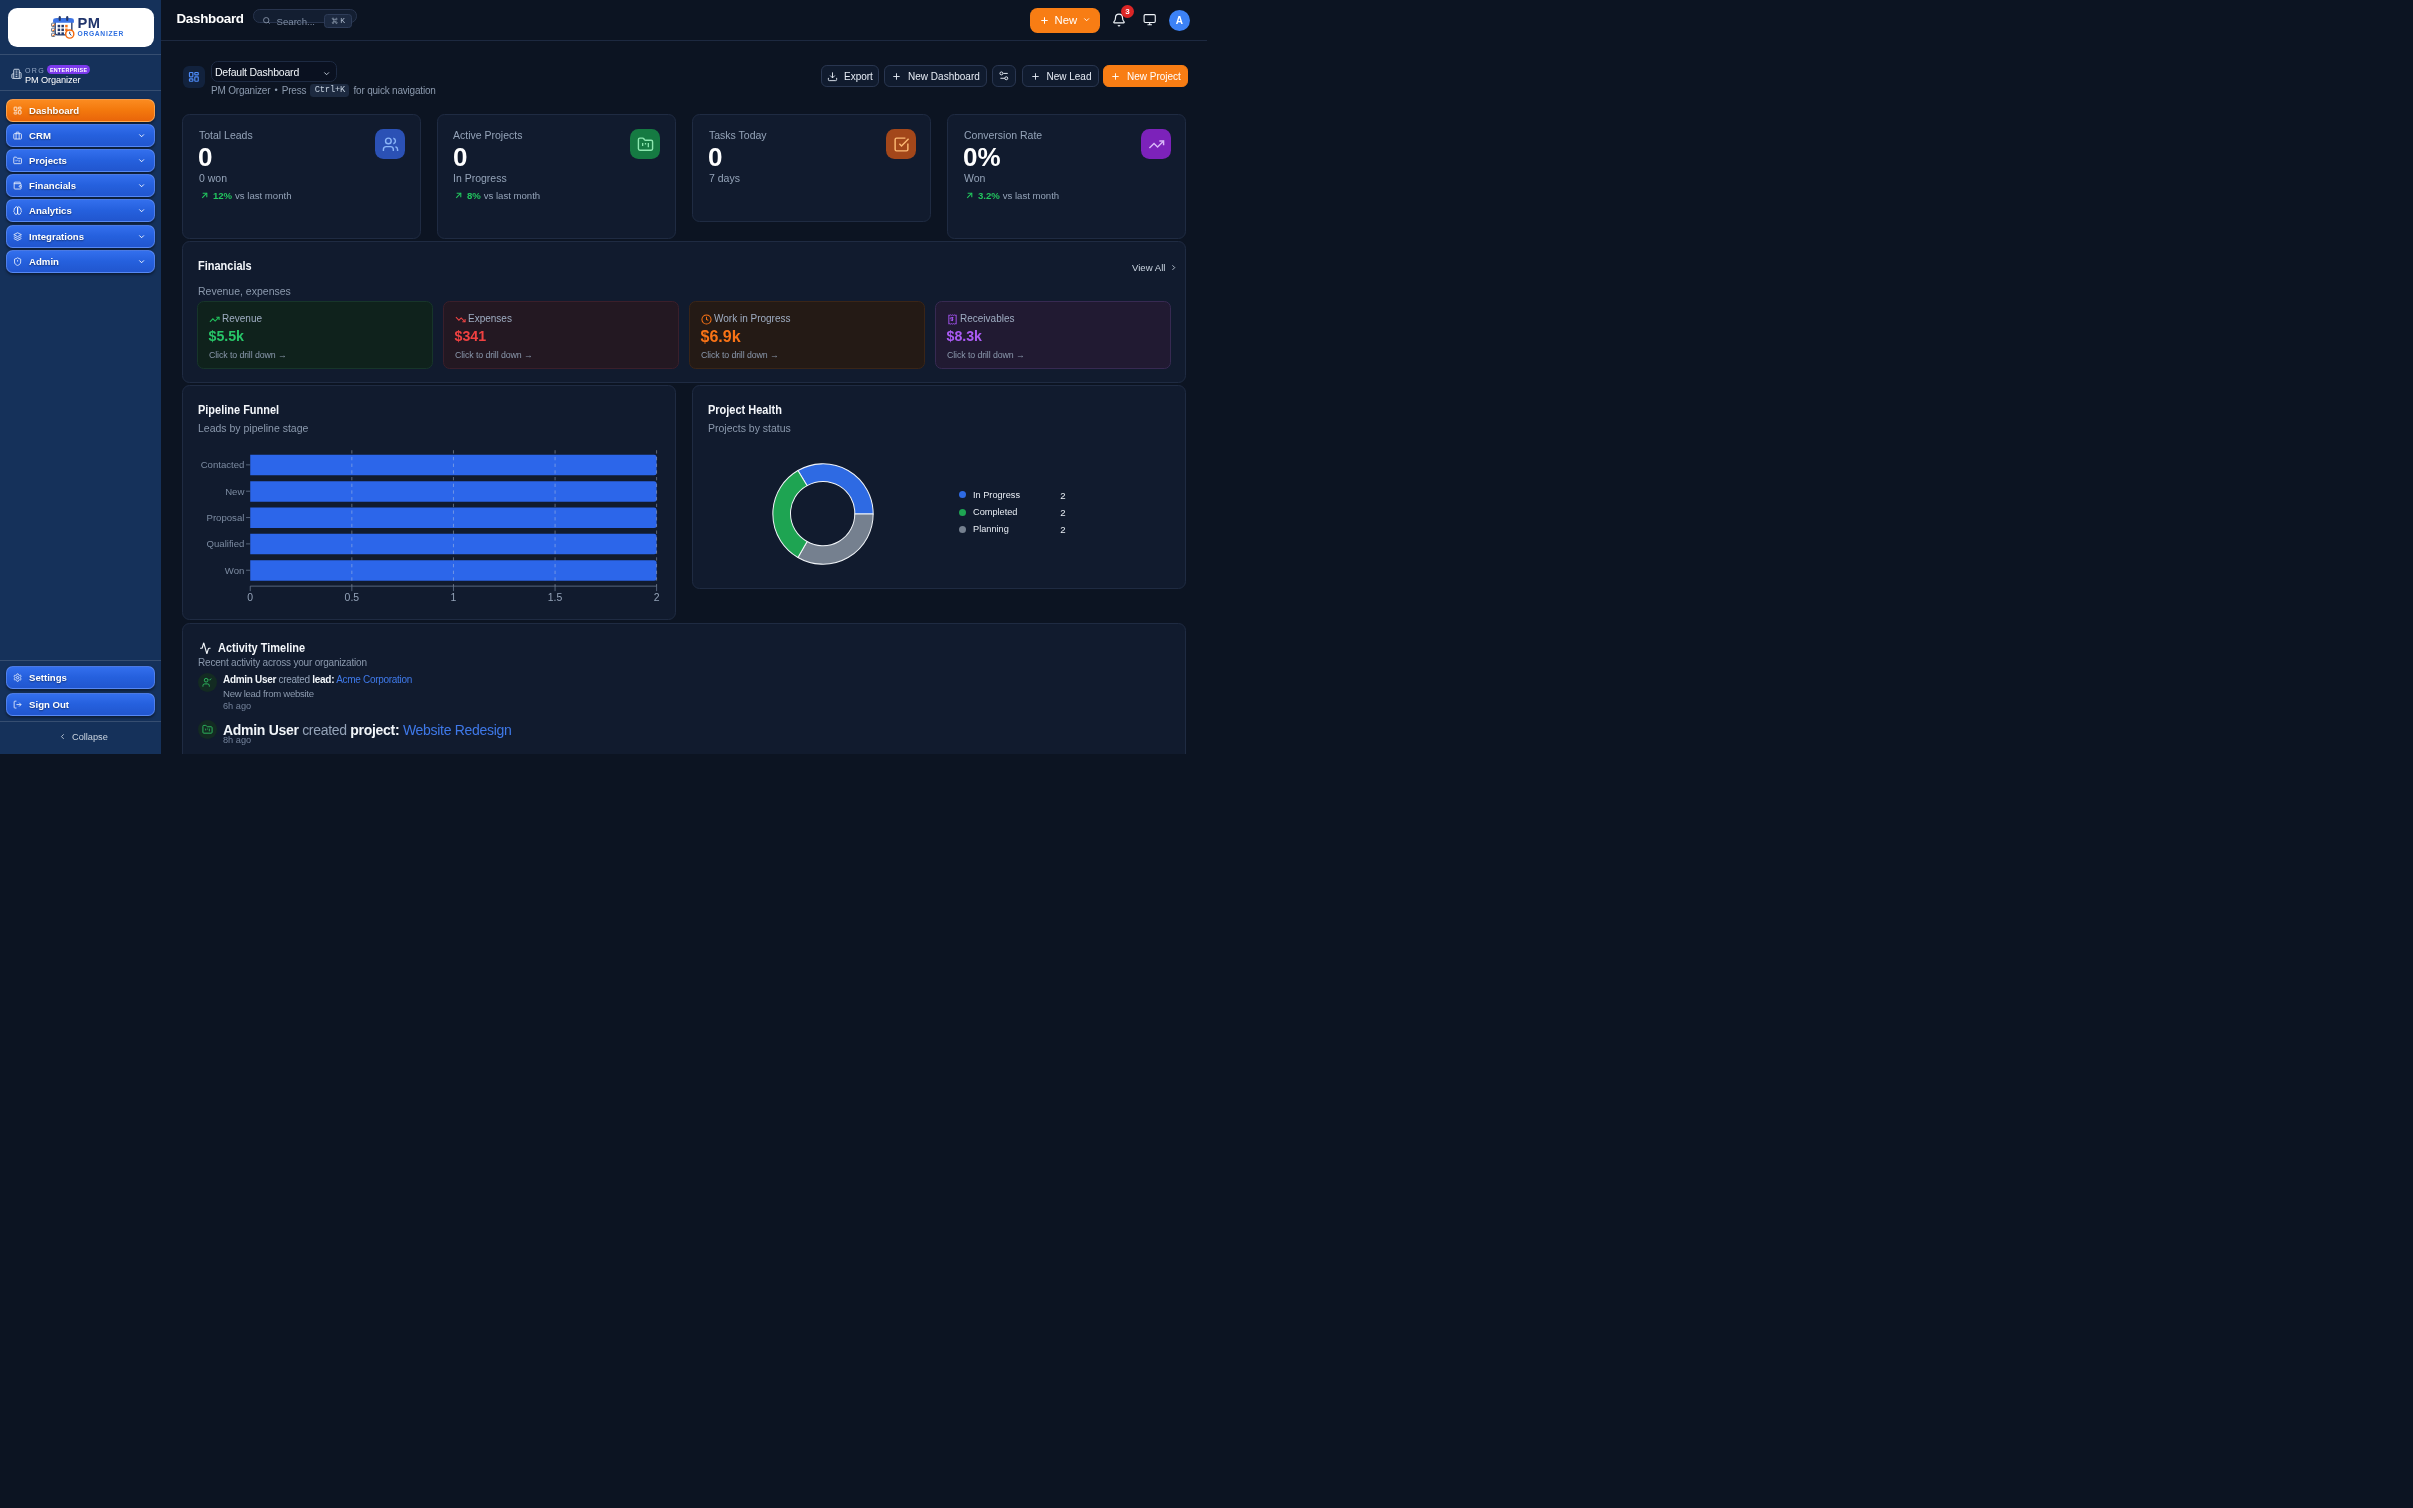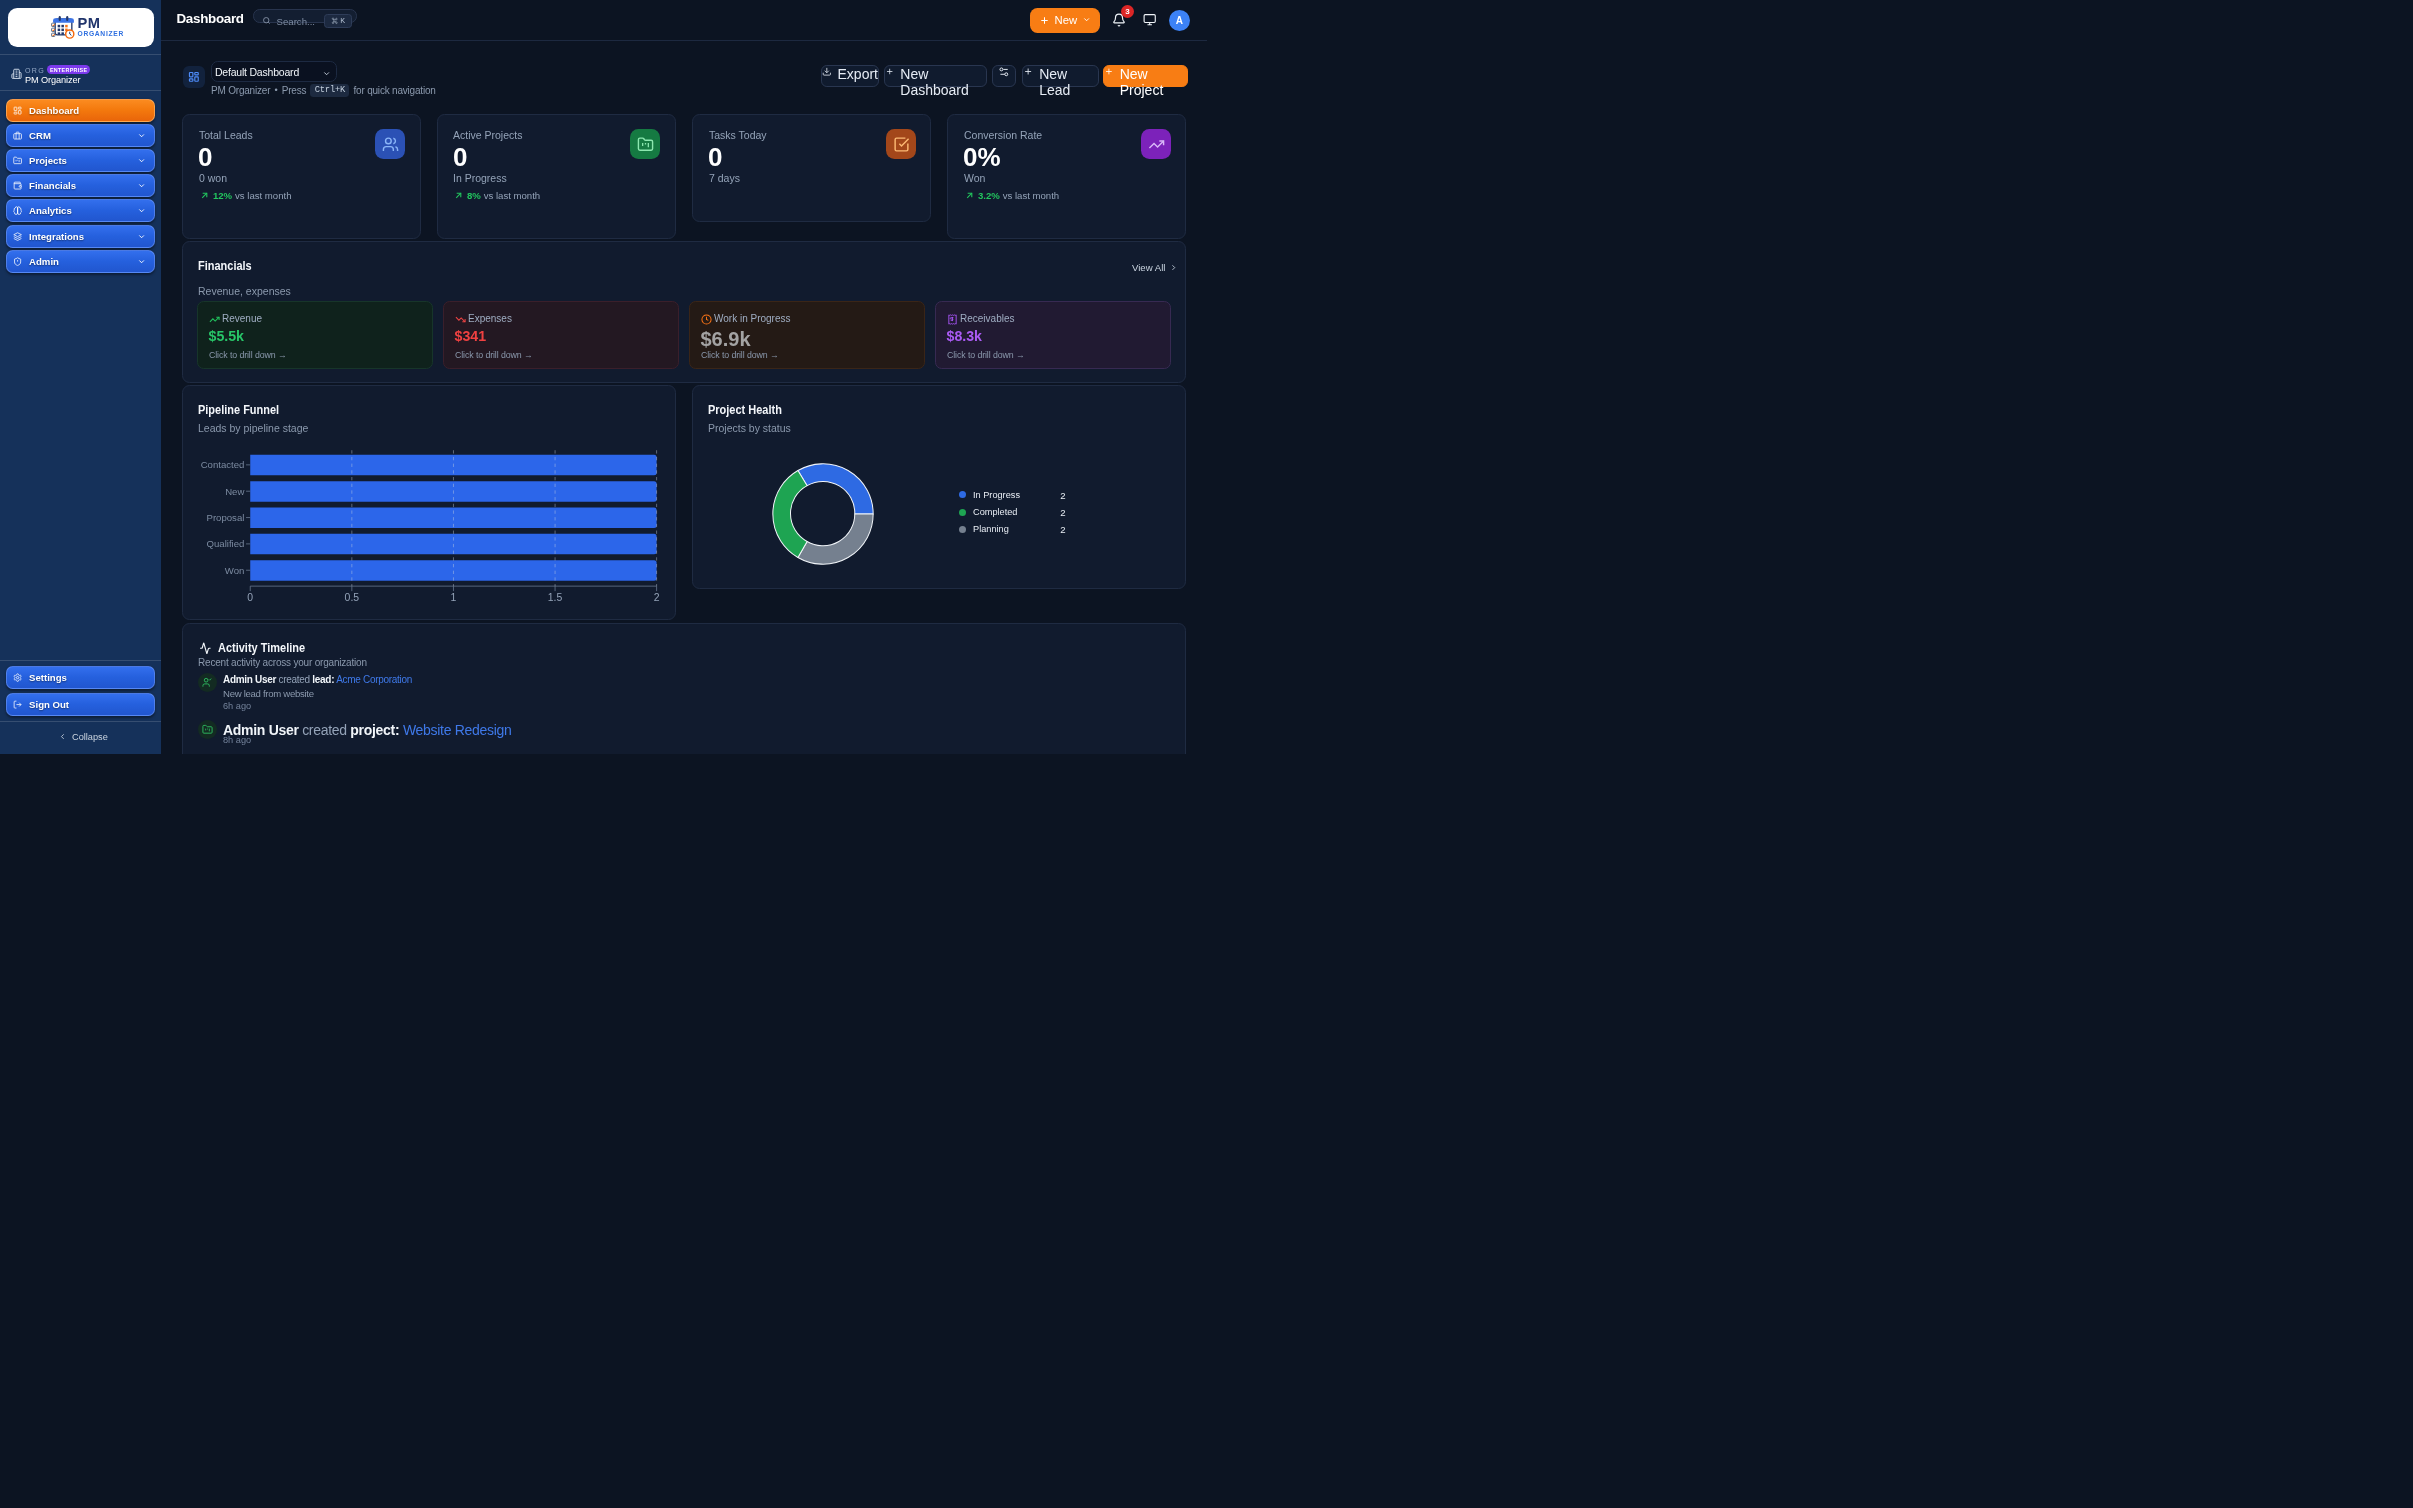--- a/index.html
+++ b/index.html
@@ -12,21 +12,21 @@
 #sidebar{position:absolute;left:0;top:0;width:161px;height:754px;background:#15315a}
 .sdiv{position:absolute;left:0;width:161px;height:0.8px;background:rgba(255,255,255,.14)}
 #logocard{position:absolute;left:7.5px;top:7.5px;width:146px;height:39px;background:#fff;border-radius:9.2px}
 .nb{position:absolute;left:5.9px;width:149px;height:22.6px;border-radius:6.7px;background:linear-gradient(180deg,#336fed 0%,#2560dd 50%,#2156cf 100%);border:0.8px solid rgba(140,175,255,.4);box-shadow:0 1.7px 2.5px rgba(0,0,0,.4);display:flex;align-items:center;color:#fff;font-size:9.6px;font-weight:700;padding-left:6.3px;gap:6.7px;text-shadow:0 1.3px 1.7px rgba(0,0,0,.45)}
 .nb svg{width:9.2px;height:9.2px;flex:none}
 .nb .chev{position:absolute;right:7.5px;width:9.2px;height:9.2px}
 .nb.active{background:linear-gradient(180deg,#fb8b20 0%,#f47a0e 45%,#e9650a 100%);border-color:rgba(255,195,125,.55)}
 
 #topbar{position:absolute;left:161px;top:0;width:1046px;height:41px;border-bottom:0.8px solid #1d2940}
 
-.gbtn{position:absolute;height:22px;border-radius:5.9px;background:#101b2e;border:0.8px solid #293650;display:flex;align-items:flex-start;justify-content:center;gap:5.9px;color:#e6ecf5;font-size:14px;font-weight:400}
+.gbtn{position:absolute;height:22px;border-radius:5.9px;background:#101b2e;border:0.8px solid #293650;display:flex;align-items:center;justify-content:center;gap:5.9px;color:#e6ecf5;font-size:10px;font-weight:400}
 .obtn{background:#f87d14;border:0.8px solid #f87d14;color:#fff;font-weight:400}
 .muted{color:#94a3b8}
 </style>
 </head>
 <body>
 <div id="sidebar">
   <div id="logocard">
     <svg class="abs" style="left:43px;top:8.4px" width="25" height="23.5" viewBox="0 0 30 28">
       <rect x="5" y="3.5" width="20" height="19" rx="2.5" fill="#fff" stroke="#23386b" stroke-width="1.6"></rect>
       <path d="M5 3.5h20a2.5 2.5 0 0 1 2.5 2.5v3h-25v-3a2.5 2.5 0 0 1 2.5-2.5z" fill="#3b74e8" transform="translate(0,-1)"></path>
@@ -310,21 +310,21 @@
   <div class="abs" style="left:24px;top:11.3px;font-size:10px;color:#9fadc2">Expenses</div>
   <div class="abs" style="left:10.5px;top:26.4px;font-size:14.2px;font-weight:700;color:#f04141">$341</div>
   <div class="abs" style="left:11px;top:48px;font-size:8.8px;letter-spacing:-0.1px;color:#8b99ad">Click to drill down →</div>
 </div>
 <div class="abs" style="left:689px;top:301px;width:236px;height:68px;border-radius:6.7px;background:#241a15;border:0.8px solid #3a2517">
   <svg class="abs" style="left:11px;top:11.7px" width="11" height="11" viewBox="0 0 24 24" fill="none" stroke="#f97316" stroke-width="2.2">
       <circle cx="12" cy="12" r="10"></circle>
       <path d="M12 6v6l4 2"></path>
     </svg>
   <div class="abs" style="left:24px;top:11.3px;font-size:10px;color:#9fadc2">Work in Progress</div>
-  <div class="abs" style="left:10.5px;top:26.4px;font-size:20px;font-weight:700;color:#a3a3a3">$6.9k</div>
+  <div class="abs" style="left:10.5px;top:26.4px;font-size:16px;font-weight:700;color:#f97316">$6.9k</div>
   <div class="abs" style="left:11px;top:48px;font-size:8.8px;letter-spacing:-0.1px;color:#8b99ad">Click to drill down →</div>
 </div>
 <div class="abs" style="left:935px;top:301px;width:236px;height:68px;border-radius:6.7px;background:#211a32;border:0.8px solid #372a52">
   <svg class="abs" style="left:11px;top:11.7px" width="11" height="11" viewBox="0 0 24 24" fill="none" stroke="#a855f7" stroke-width="2">
       <path d="M4 2v20l2-1 2 1 2-1 2 1 2-1 2 1 2-1 2 1V2l-2 1-2-1-2 1-2-1-2 1-2-1-2 1Z"></path>
       <path d="M14 8H8.5a1.5 1.5 0 0 0 0 3h3a1.5 1.5 0 0 1 0 3H8M12 6.5v9" stroke-width="1.8"></path>
     </svg>
   <div class="abs" style="left:24px;top:11.3px;font-size:10px;color:#9fadc2">Receivables</div>
   <div class="abs" style="left:10.5px;top:26.4px;font-size:14.2px;font-weight:700;color:#ab5bf5">$8.3k</div>
   <div class="abs" style="left:11px;top:48px;font-size:8.8px;letter-spacing:-0.1px;color:#8b99ad">Click to drill down →</div>

